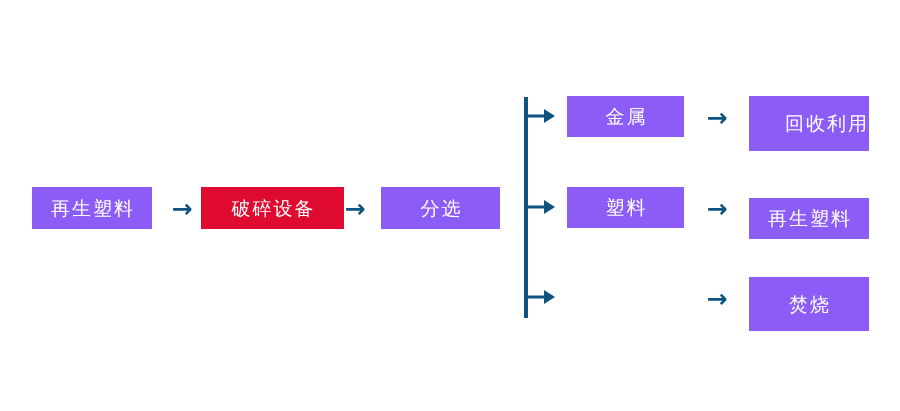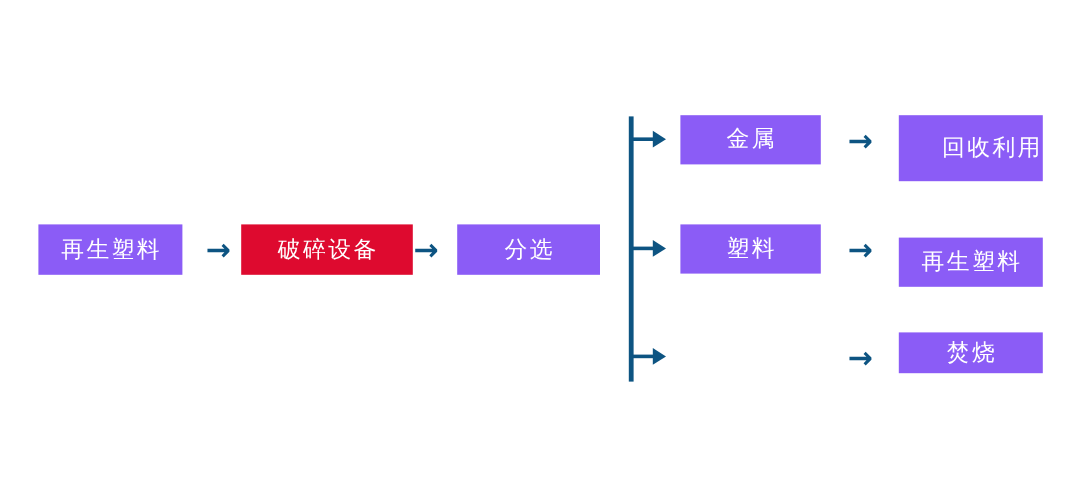--- a/index.html
+++ b/index.html
@@ -127,17 +127,17 @@
   </div>
 
   <div class="branch-arrow" style="left:527px; top:289px; width:28px; height:16px;">
     <div class="stem" style="width:20px;"></div>
     <div class="head"></div>
   </div>
 
 
   <div class="arrow" style="left:699px; top:280px; width:36px; height:36px;">→</div>
 
-  <div class="node node-blue" style="left:749px; top:277px; width:120px; height:34px;">
+  <div class="node node-blue" style="left:749px; top:277px; width:120px; height:54px;">
     <span>焚烧</span>
   </div>
 
 </div>
 
 </body></html>

